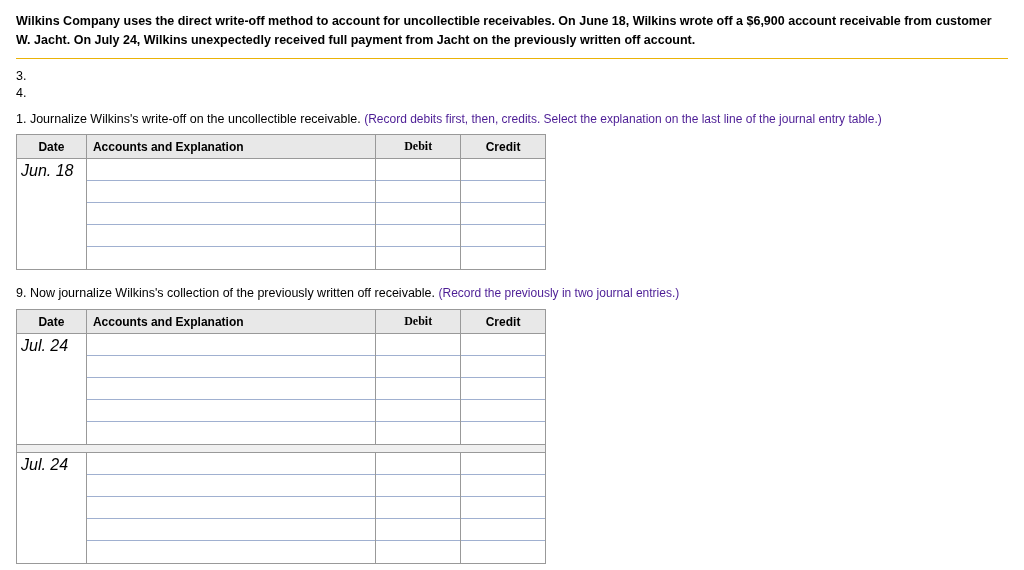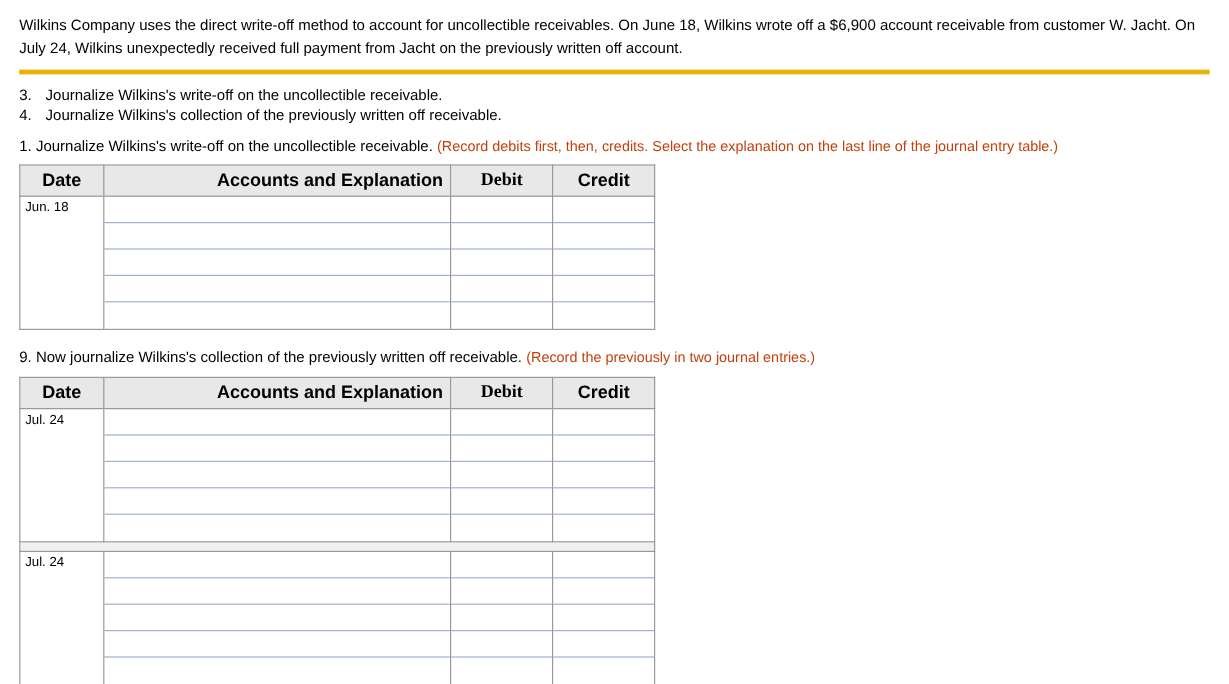--- a/index.html
+++ b/index.html
@@ -8,22 +8,23 @@
       font-size: 13px;
       background: #fff;
       color: #000;
       padding: 12px 16px;
       width: 1024px;
     }
     .intro-text {
       font-size: 12.5px;
       line-height: 1.5;
       margin-bottom: 10px;
-      border-bottom: 4px solid #eab308;
+      border-bottom: 1px solid #eab308;
       padding-bottom: 8px;
+      font-weight: bold;
     }
     .numbered-list {
       margin: 8px 0 10px 0;
       padding-left: 0;
     }
     .numbered-list .item {
       display: flex;
       gap: 6px;
       margin-bottom: 3px;
       font-size: 12.5px;
@@ -31,49 +32,50 @@
     .numbered-list .num {
       min-width: 16px;
       font-weight: normal;
     }
     .section-header {
       font-size: 12.5px;
       margin: 10px 0 6px 0;
       line-height: 1.5;
     }
     .section-header .instruction {
-      color: #c2410c;
+      color: #4c1d95;
       font-size: 12px;
     }
     .journal-table {
       width: 530px;
       border-collapse: collapse;
       margin-bottom: 14px;
     }
     .journal-table th {
       background: #e8e8e8;
       border: 1px solid #999;
       padding: 4px 6px;
-      font-size: 15px;
+      font-size: 12px;
       font-weight: bold;
       text-align: center;
     }
     .journal-table th.date-col { width: 70px; }
-    .journal-table th.acct-col { width: 290px; text-align: right; }
+    .journal-table th.acct-col { width: 290px; text-align: left; }
     .journal-table th.debit-col { width: 85px; font-family: Liberation Serif, serif; }
     .journal-table th.credit-col { width: 85px; }
     .journal-table td {
       border: 1px solid #999;
       padding: 0;
       vertical-align: top;
     }
     .journal-table td.date-cell {
       padding: 3px 4px;
-      font-size: 11px;
+      font-size: 16px;
       vertical-align: top;
+      font-style: italic;
     }
     .journal-table td.acct-cell {
       padding: 0;
     }
     .journal-table td.num-cell {
       padding: 0;
     }
     .input-row {
       display: flex;
       border-bottom: 1px solid #a0b0d0;
@@ -113,25 +115,23 @@
     }
   </style>
 </head>
 <body>
 
 <div class="intro-text">Wilkins Company uses the direct write-off method to account for uncollectible receivables. On June 18, Wilkins wrote off a $6,900 account receivable from customer W. Jacht. On July 24, Wilkins unexpectedly received full payment from Jacht on the previously written off account.</div>
 
 <div class="numbered-list">
   <div class="item">
     <span class="num">3.</span>
-    <span>Journalize Wilkins's write-off on the uncollectible receivable.</span>
   </div>
   <div class="item">
     <span class="num">4.</span>
-    <span>Journalize Wilkins's collection of the previously written off receivable.</span>
   </div>
 </div>
 
 <div class="section-header">
   <span>1. Journalize Wilkins's write-off on the uncollectible receivable.</span>
   <span class="instruction">(Record debits first, then, credits. Select the explanation on the last line of the journal entry table.)</span>
 </div>
 
 <table class="journal-table">
   <thead>

